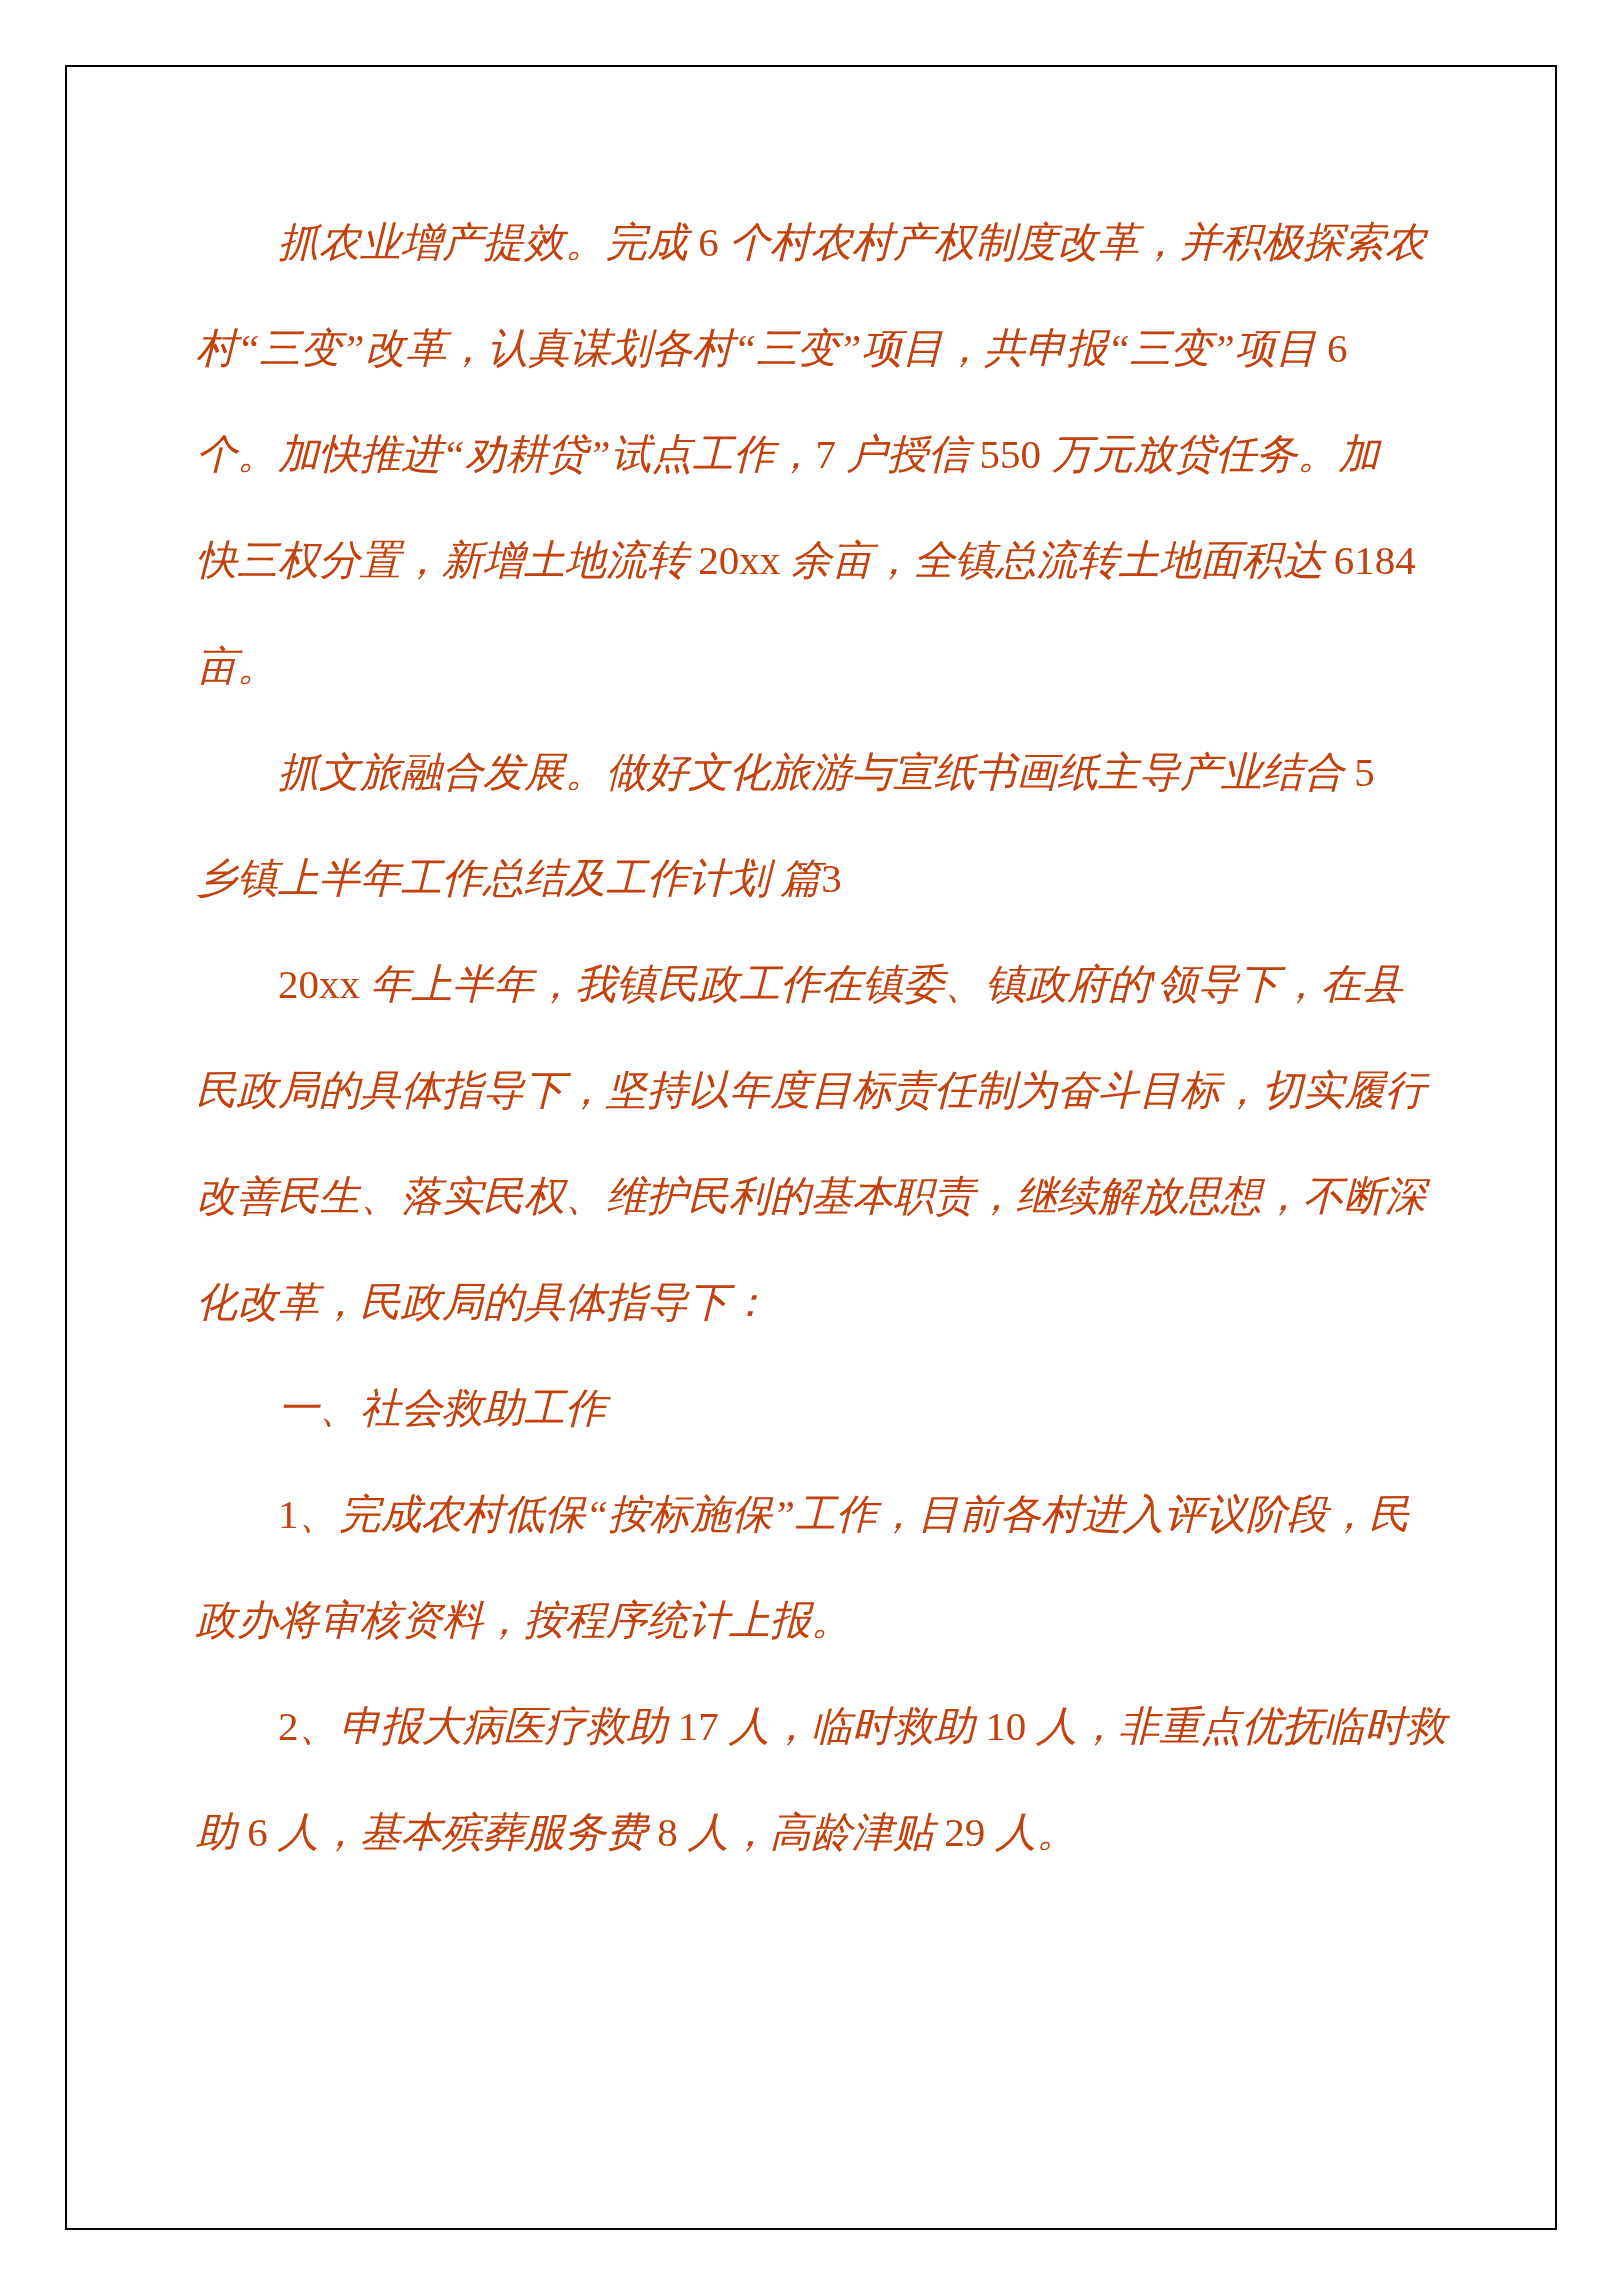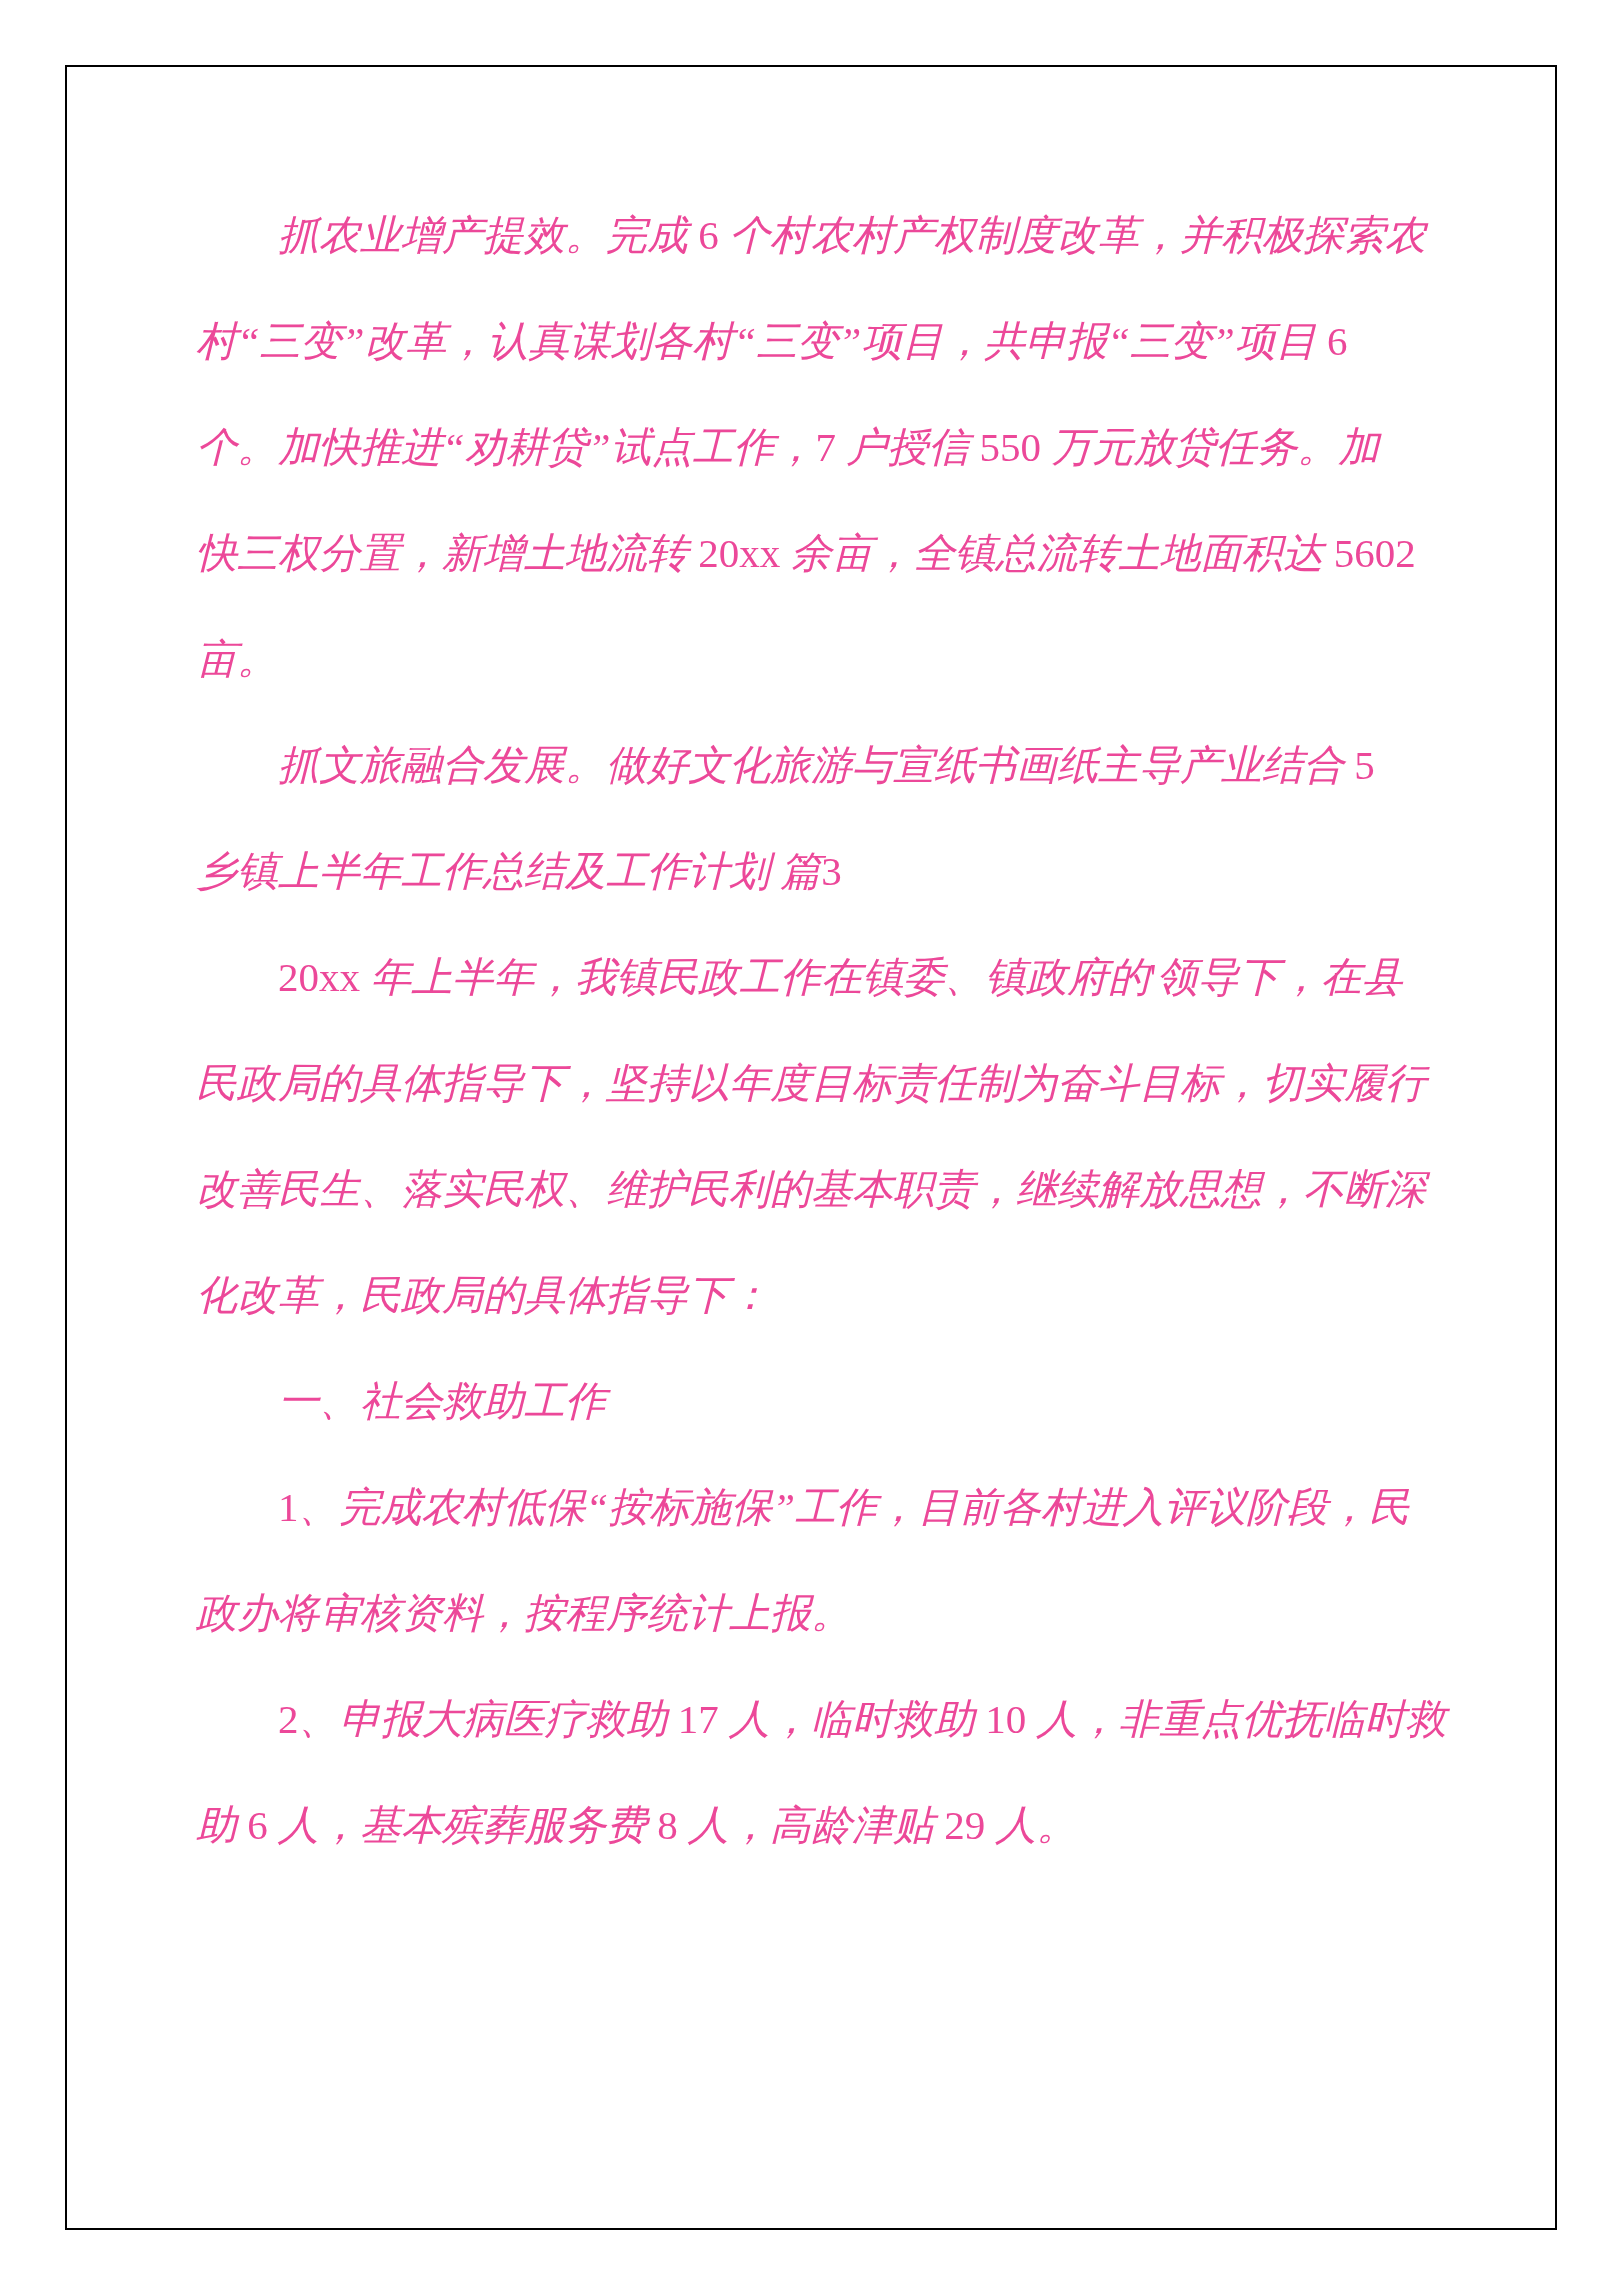--- a/index.html
+++ b/index.html
@@ -19,23 +19,23 @@
     left: 65px;
     top: 65px;
     width: 1492px;
     height: 2165px;
     border: 2.2px solid #000000;
     box-sizing: border-box;
   }
   .body-text {
     position: absolute;
     left: 196px;
-    top: 182px;
+    top: 189px;
     width: 1301px;
-    color: #ec4899;
+    color: #c2410c;
     font-size: 41px;
     font-style: italic; 
   }
   .line {
     line-height: 106px;
     white-space: pre;
   }
   
   .latin { font-style: normal; }
   .footer {
@@ -54,21 +54,21 @@
 </head>
 <body>
 
 <div class="page">
   <div class="frame"></div>
 
   <div class="body-text">
     <div class="line">　　抓农业增产提效。完成 <span class="latin">6</span> 个村农村产权制度改革，并积极探索农</div>
     <div class="line">村“三变”改革，认真谋划各村“三变”项目，共申报“三变”项目 <span class="latin">6</span></div>
     <div class="line">个。加快推进“劝耕贷”试点工作，<span class="latin">7</span> 户授信 <span class="latin">550</span> 万元放贷任务。加</div>
-    <div class="line">快三权分置，新增土地流转 <span class="latin">20xx</span> 余亩，全镇总流转土地面积达 <span class="latin">5602</span></div>
+    <div class="line">快三权分置，新增土地流转 <span class="latin">20xx</span> 余亩，全镇总流转土地面积达 <span class="latin">6184</span></div>
     <div class="line">亩。</div>
     <div class="line">　　抓文旅融合发展。做好文化旅游与宣纸书画纸主导产业结合 <span class="latin">5</span></div>
     <div class="line">乡镇上半年工作总结及工作计划 篇<span class="latin">3</span></div>
     <div class="line">　　<span class="latin">20xx</span> 年上半年，我镇民政工作在镇委、镇政府的<span class="latin">'</span>领导下，在县</div>
     <div class="line">民政局的具体指导下，坚持以年度目标责任制为奋斗目标，切实履行</div>
     <div class="line">改善民生、落实民权、维护民利的基本职责，继续解放思想，不断深</div>
     <div class="line">化改革，民政局的具体指导下：</div>
     <div class="line">　　一、社会救助工作</div>
     <div class="line">　　<span class="latin">1</span>、完成农村低保“按标施保”工作，目前各村进入评议阶段，民</div>
     <div class="line">政办将审核资料，按程序统计上报。</div>

